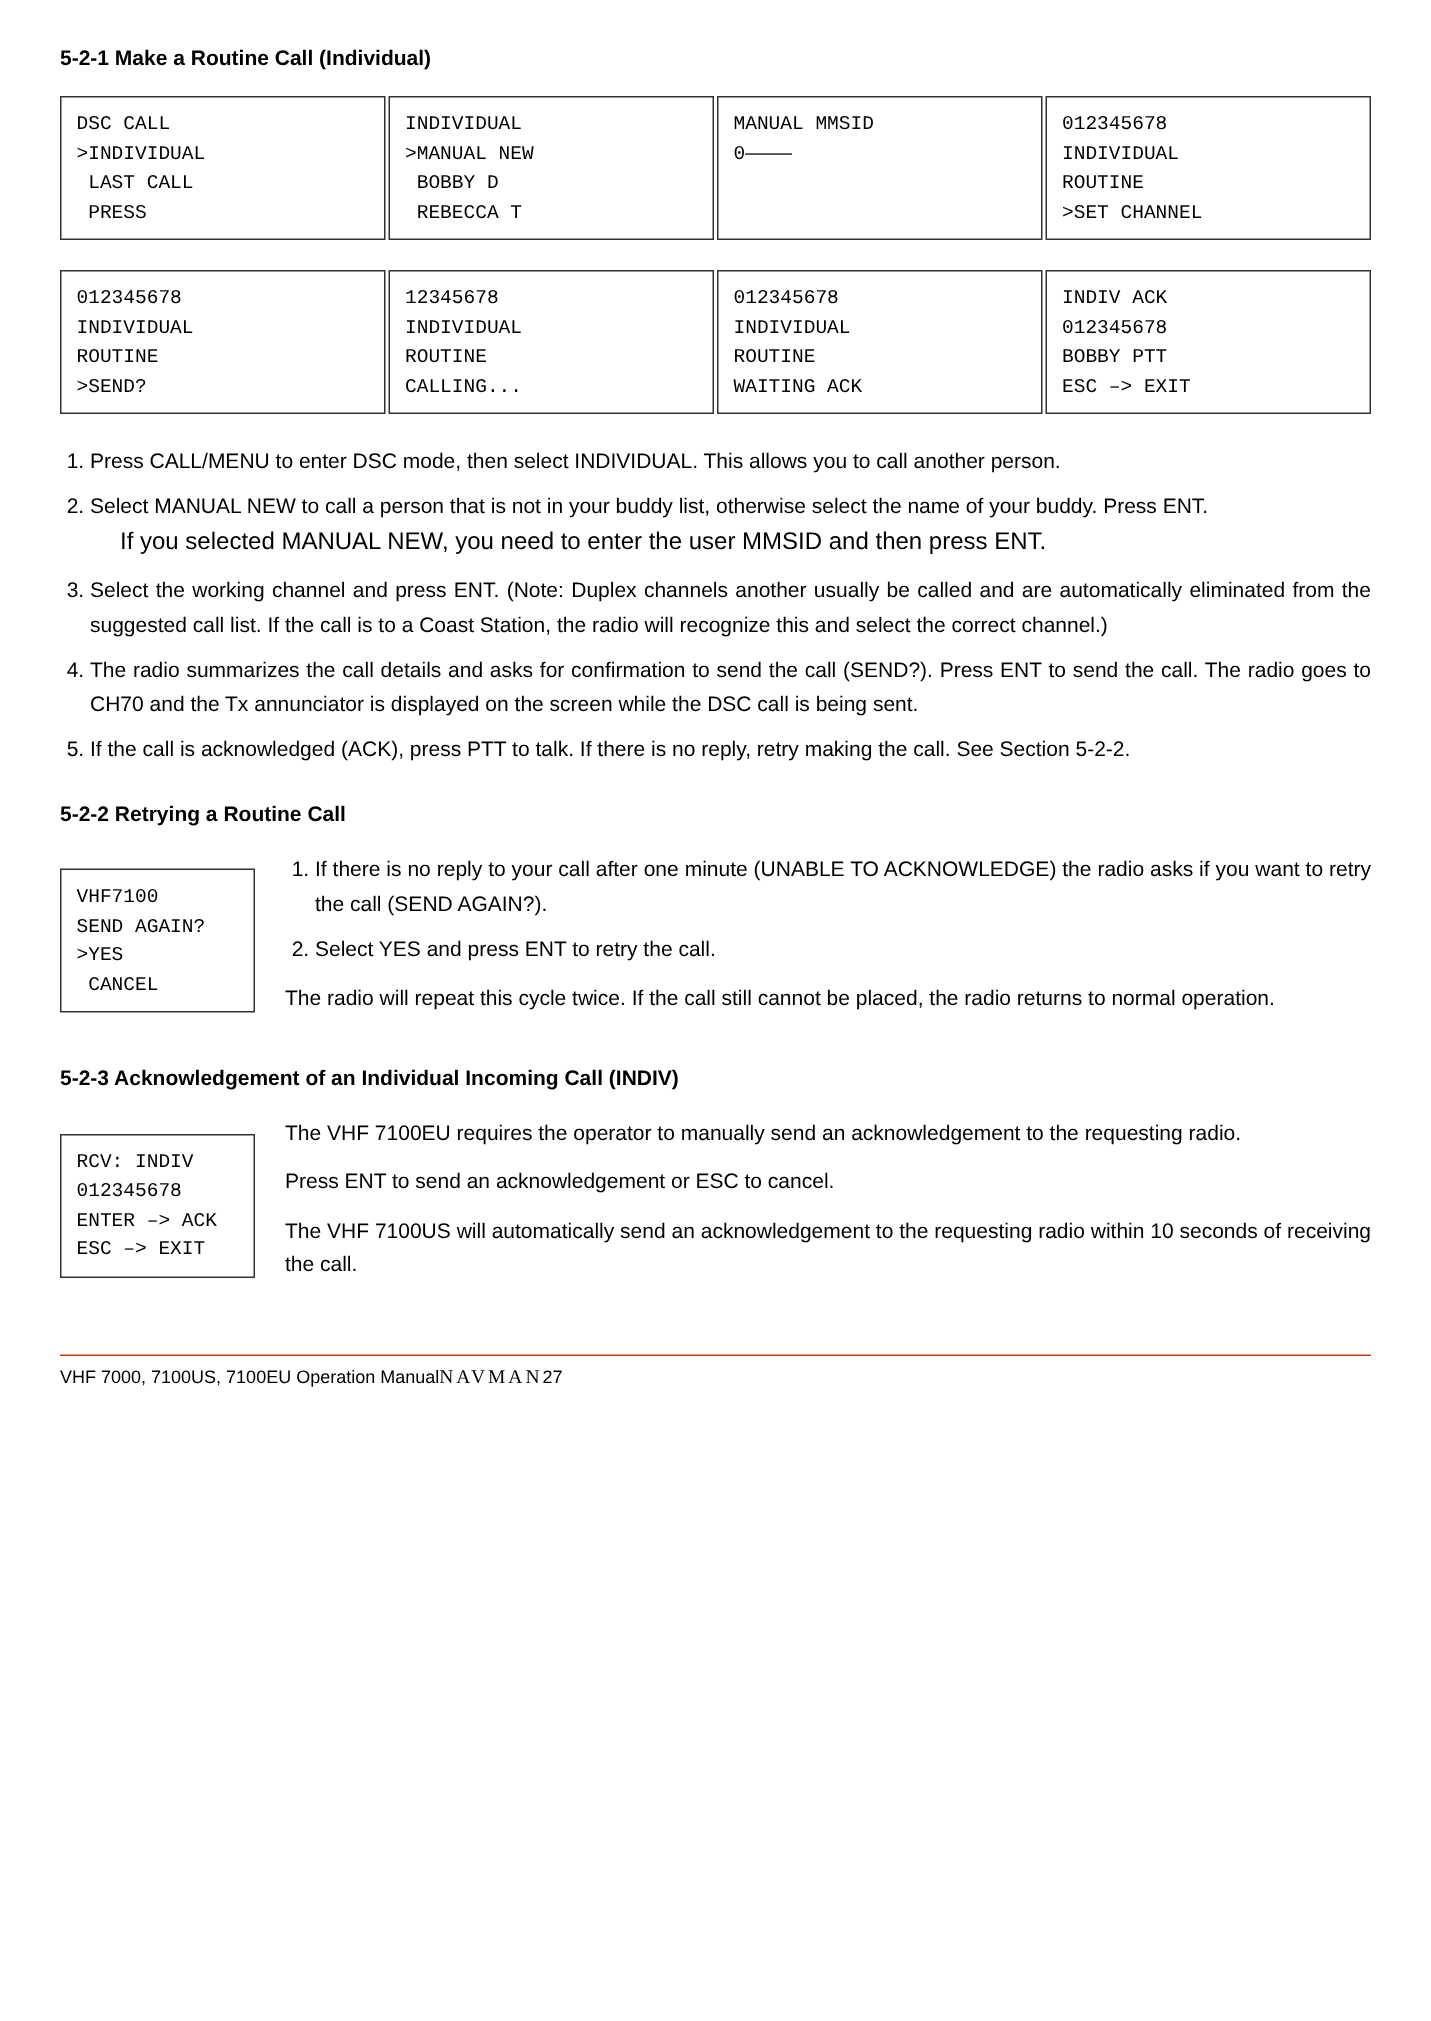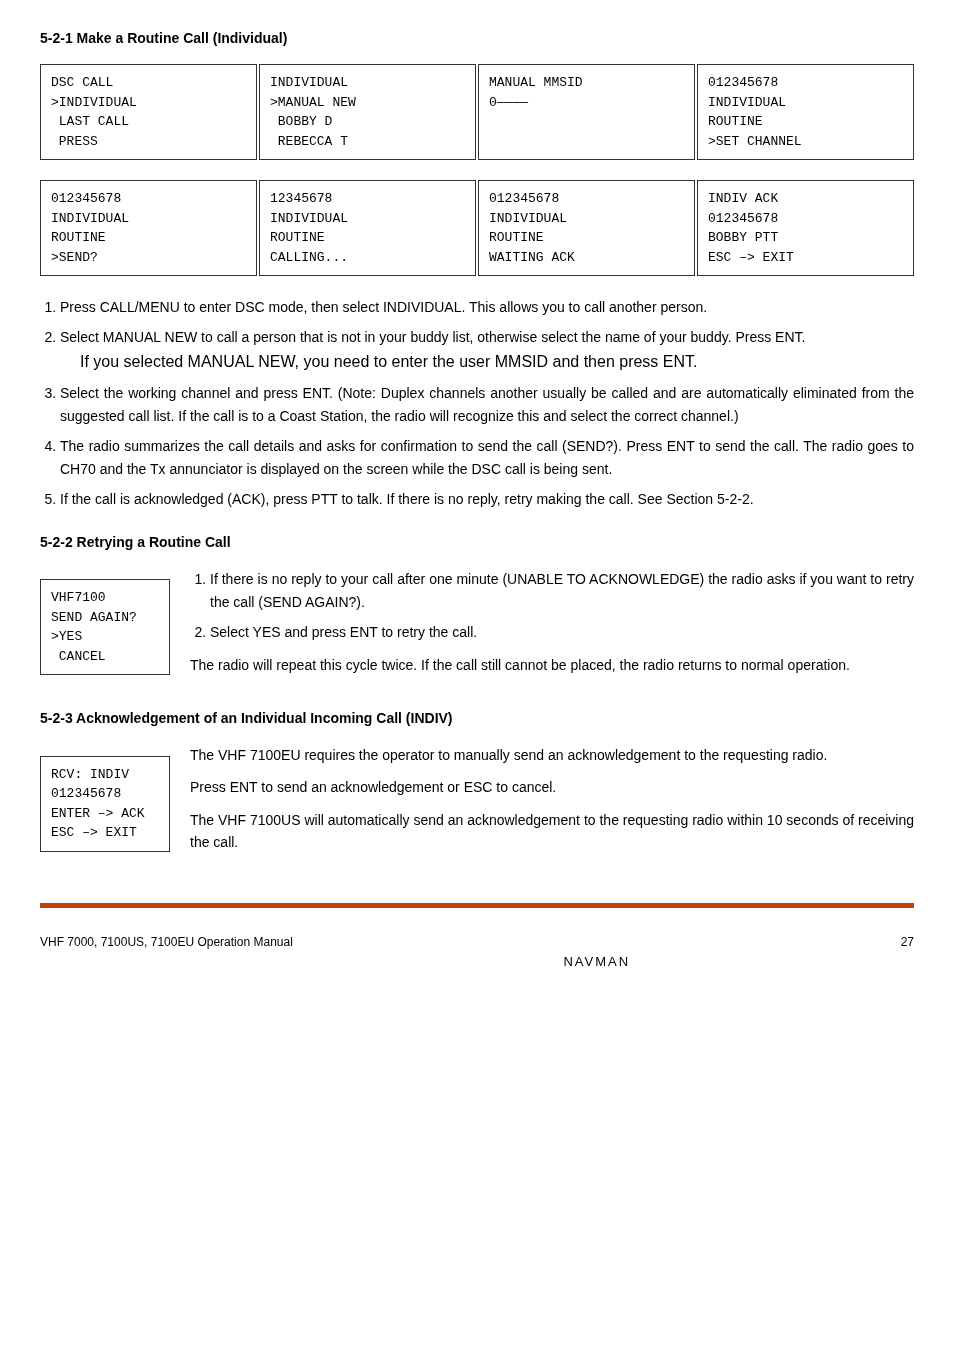--- a/index.html
+++ b/index.html
@@ -81,33 +81,31 @@
       flex-shrink: 0;
       min-width: 130px;
     }
 
     .section-with-box .content {
       flex: 1;
     }
 
     .footer {
       display: flex;
-      justify-content: space-between;
       align-items: center;
       margin-top: 40px;
-      border-top: 5px solid #c2410c;
+      border-top: 1px solid #c2410c;
       padding-top: 6px;
       font-size: 12px;
     }
 
     .footer-center {
-      font-family: Liberation Sans, sans-serif;
+      font-family: Liberation Serif, serif;
       font-size: 13px;
       letter-spacing: 2px;
-      margin-top: 40px;
     }
 
     .footer-right {
       font-size: 12px;
     }
   </style>
 </head>
 <body>
 
 <div class="section">

